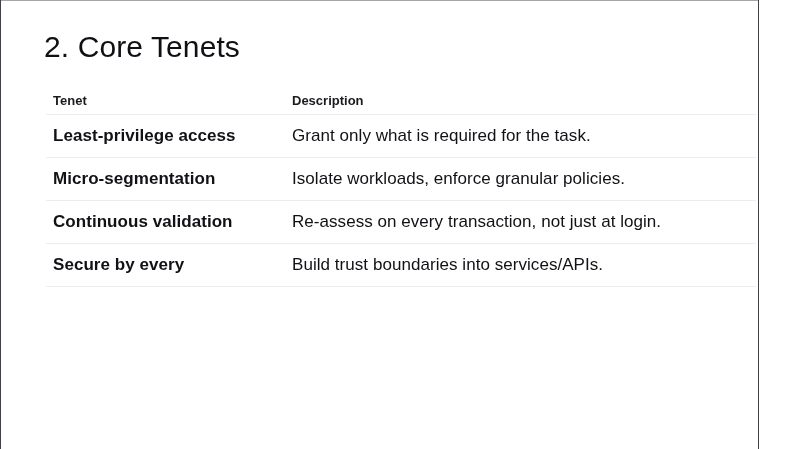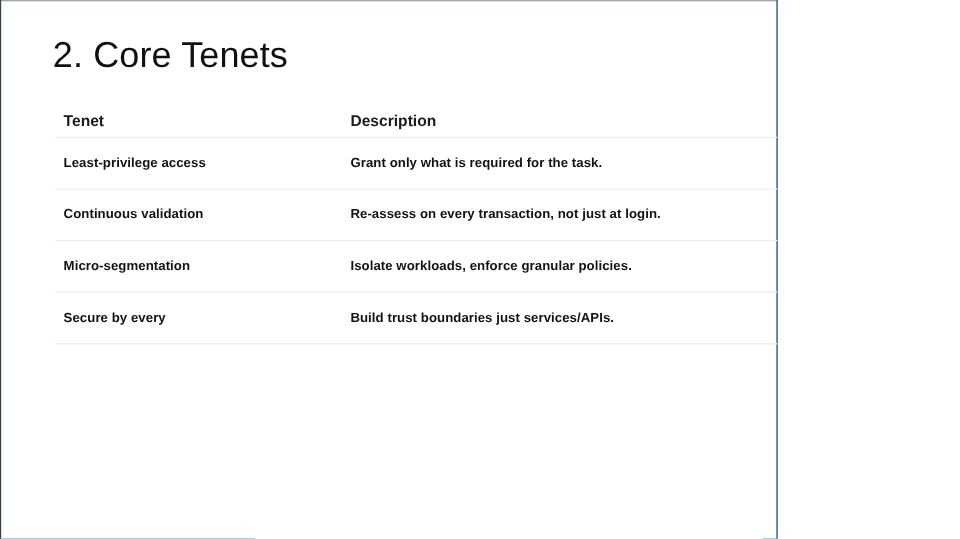--- a/index.html
+++ b/index.html
@@ -8,24 +8,24 @@
     padding: 0;
     background: #ffffff;
   }
   body {
     font-family: "Liberation Sans", sans-serif;
     -webkit-font-smoothing: antialiased;
   }
 
   .slide-frame {
     position: relative;
-    width: 648px;
+    width: 759px;
     height: 449px;
     box-sizing: border-box;
-    background: #0369a1;
+    background: #000000;
     overflow: hidden;
   }
 
   
   .edge {
     position: absolute;
     background: #a6a6a6;
   }
   .edge-top    { top: 0; left: 0; width: 800px; height: 1px; }
   .edge-left   { top: 0; left: 0; width: 1px; height: 449px; background: #3f3f46; }
@@ -77,35 +77,35 @@
     font-size: 13px;
     font-weight: 700;
     color: #1a1a1f;
     border-bottom: 1px solid #ededed;
     padding-left: 7px;
     line-height: 20px;
   }
 
   .tenet-table tbody td {
     height: 42px;
-    font-size: 11px;
+    font-size: 17px;
     color: #111116;
     border-bottom: 1px solid #ededed;
     padding-left: 7px;
     line-height: 20px;
     margin-top: 16px;
   }
 
   .tenet-table tbody td.cell-tenet {
     font-weight: 700;
     letter-spacing: 0.05px;
   }
 
   .tenet-table tbody td.cell-desc {
-    font-weight: 700;
+    font-weight: 400;
     letter-spacing: 0.05px;
   }
 </style>
 </head>
 <body>
 
 <div class="slide-frame">
 
   <div class="edge edge-top"></div>
   <div class="edge edge-left"></div>
@@ -125,28 +125,28 @@
           <th>Tenet</th>
           <th>Description</th>
         </tr>
       </thead>
       <tbody>
         <tr>
           <td class="cell-tenet">Least-privilege access</td>
           <td class="cell-desc">Grant only what is required for the task.</td>
         </tr>
         <tr>
+          <td class="cell-tenet">Micro-segmentation</td>
+          <td class="cell-desc">Isolate workloads, enforce granular policies.</td>
+        </tr>
+        <tr>
           <td class="cell-tenet">Continuous validation</td>
           <td class="cell-desc">Re-assess on every transaction, not just at login.</td>
         </tr>
         <tr>
-          <td class="cell-tenet">Micro-segmentation</td>
-          <td class="cell-desc">Isolate workloads, enforce granular policies.</td>
-        </tr>
-        <tr>
           <td class="cell-tenet">Secure by every</td>
-          <td class="cell-desc">Build trust boundaries just services/APIs.</td>
+          <td class="cell-desc">Build trust boundaries into services/APIs.</td>
         </tr>
       </tbody>
     </table>
 
   </div>
 </div>
 
 </body></html>

